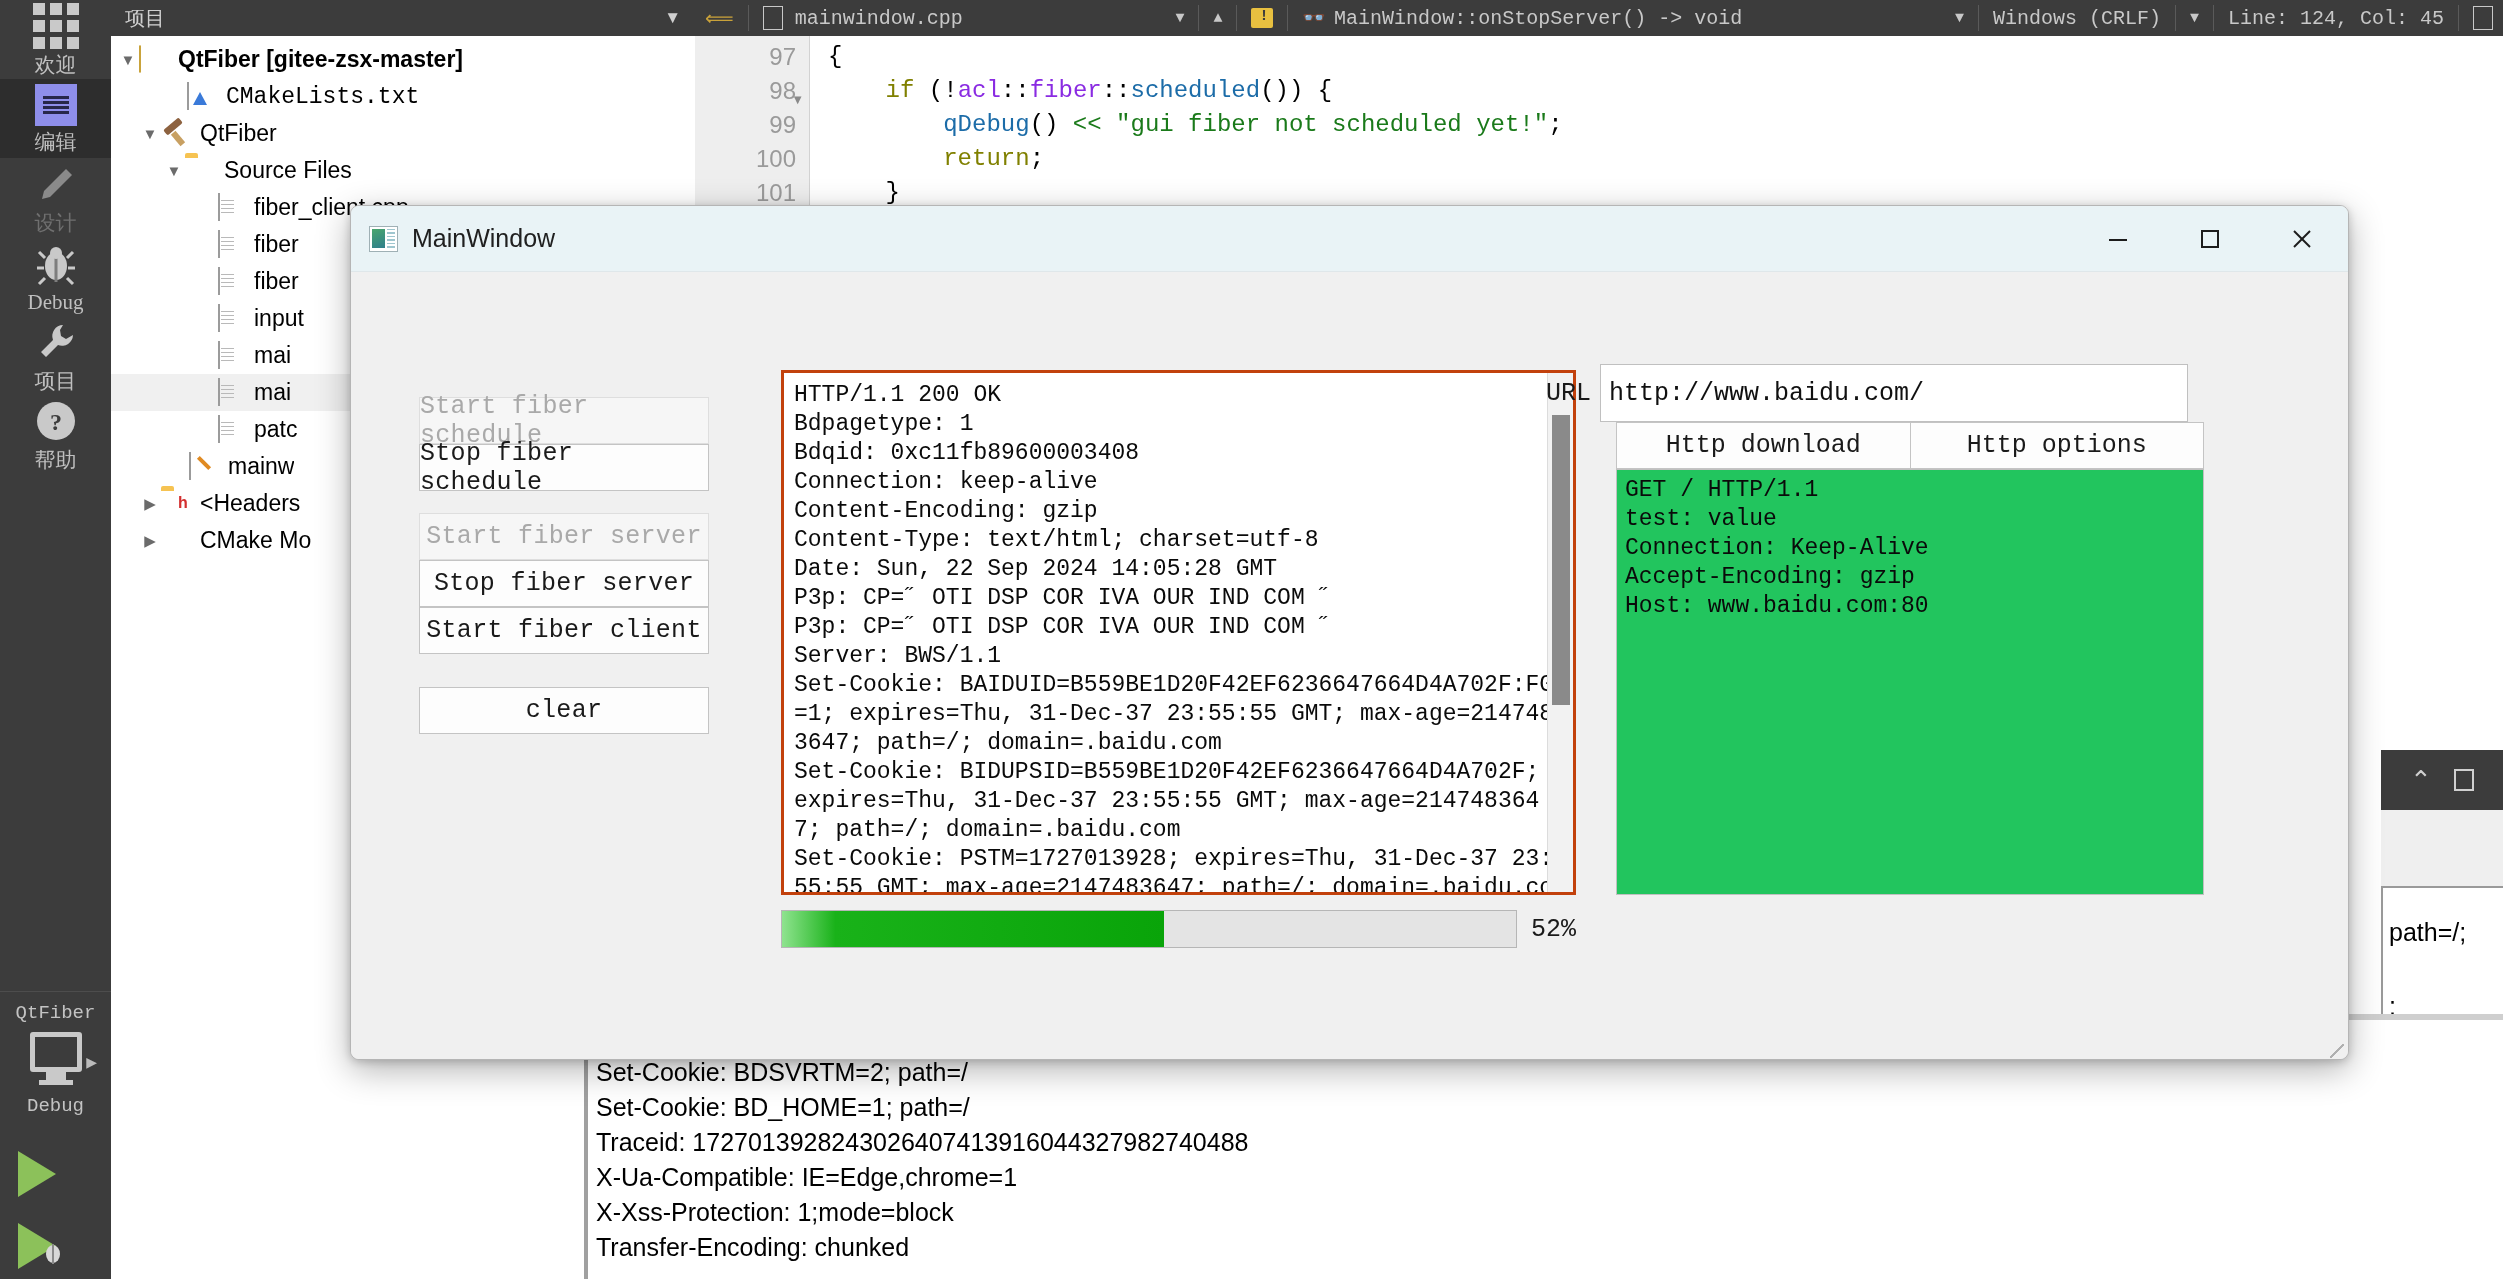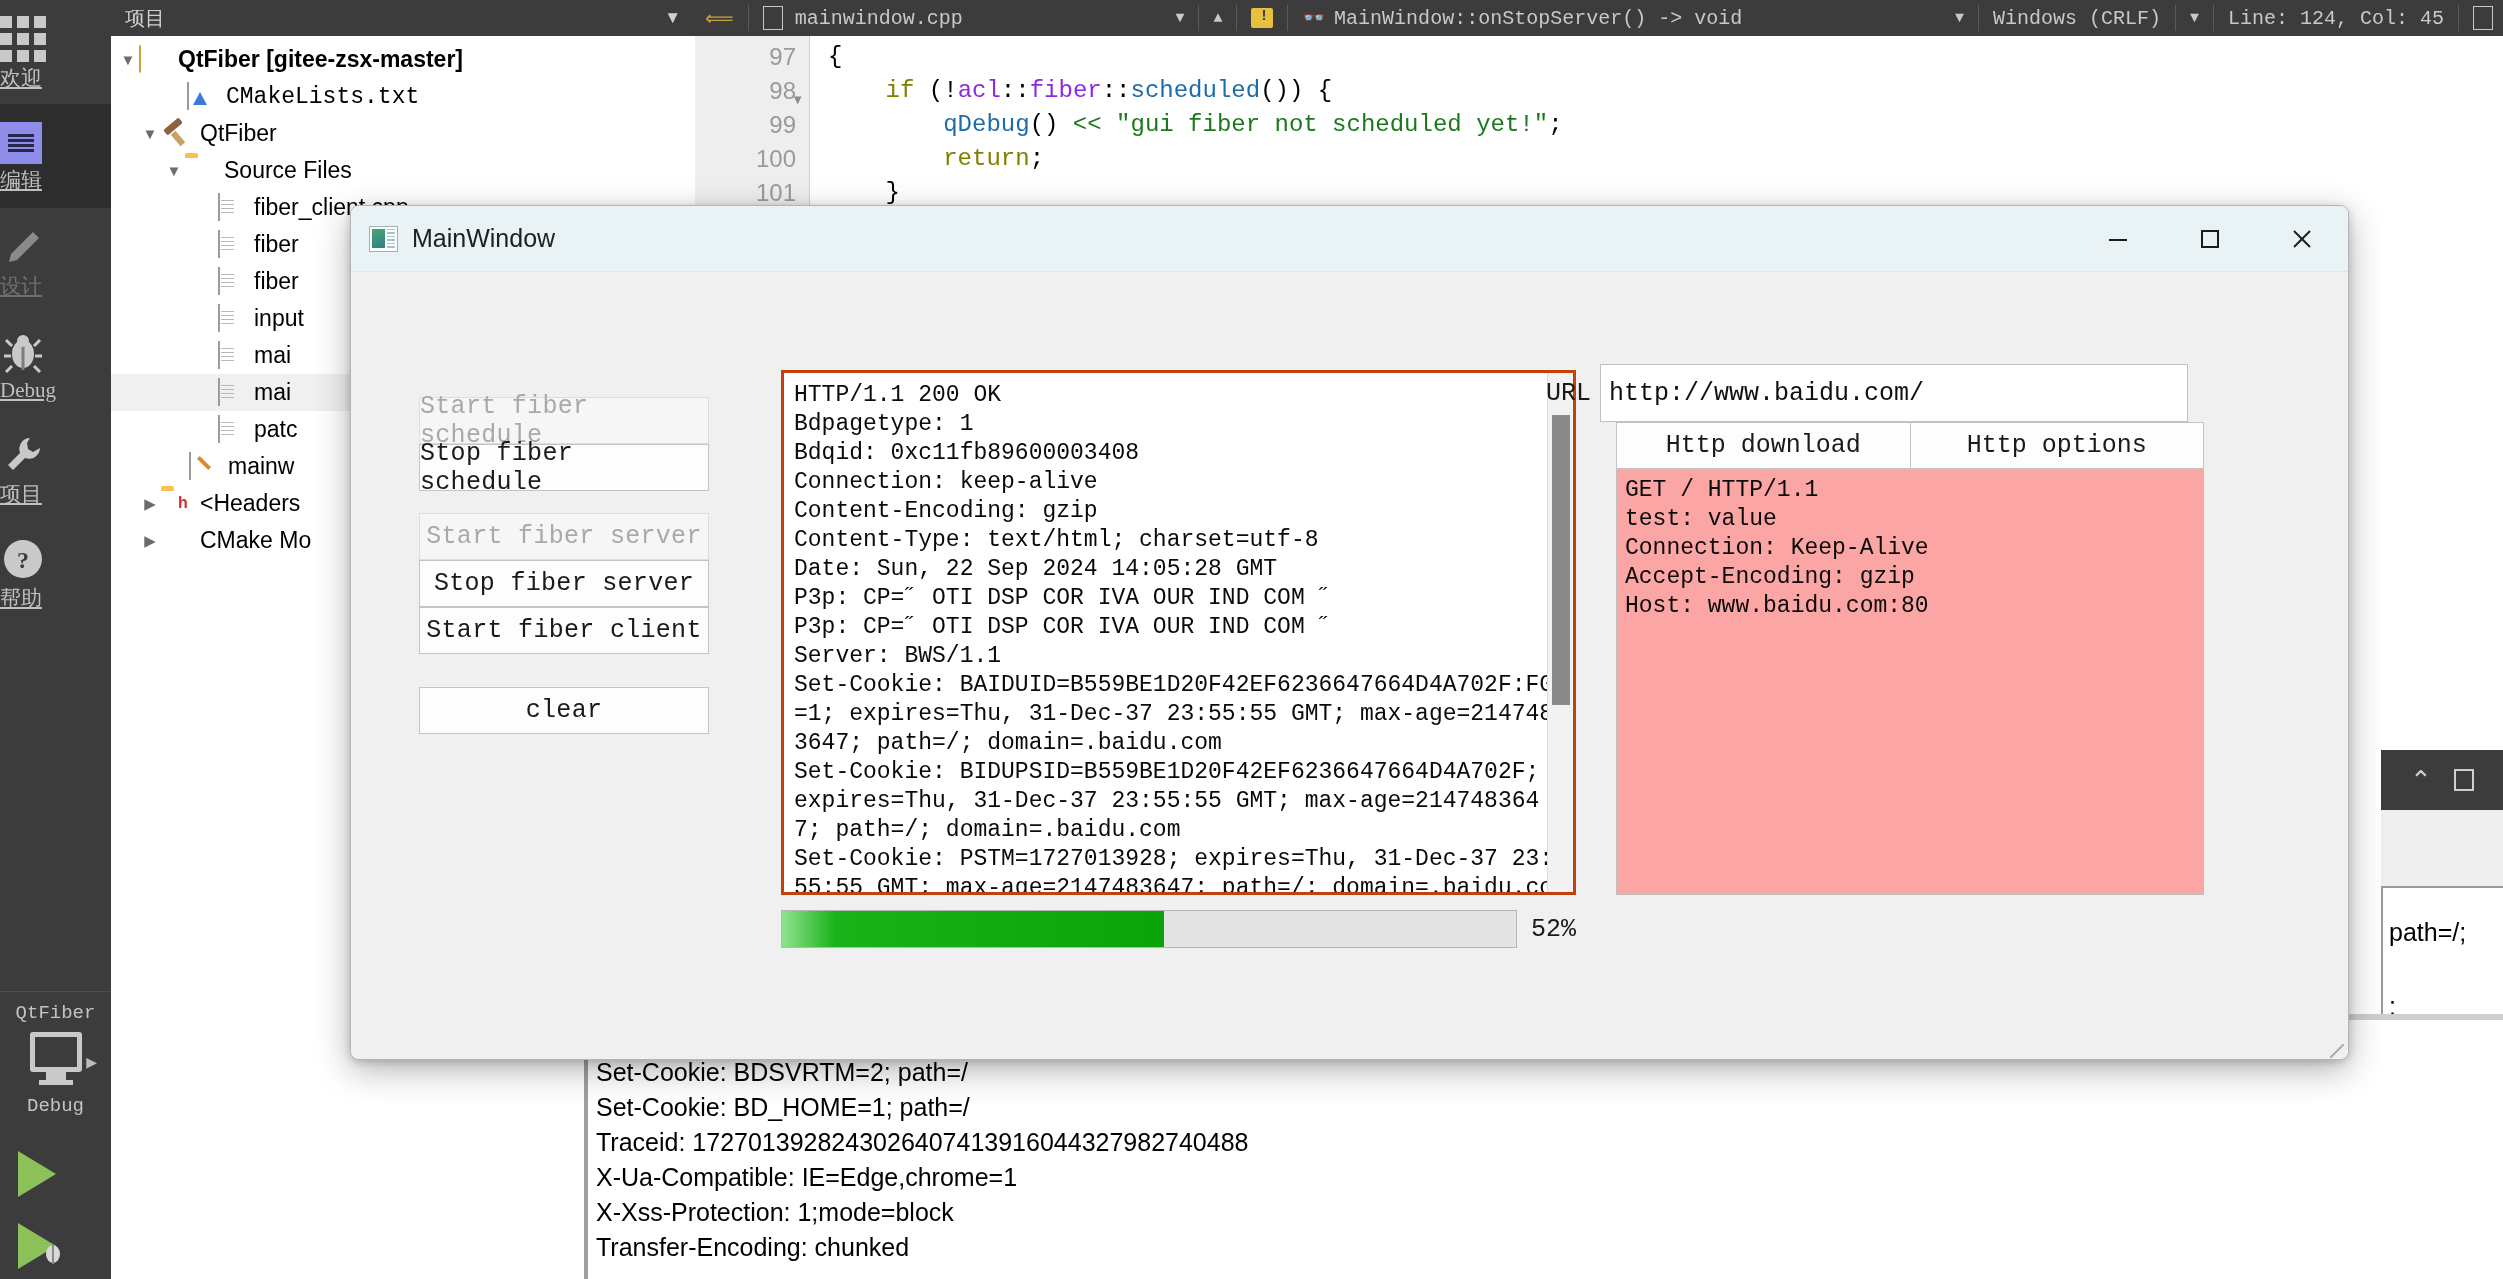--- a/index.html
+++ b/index.html
@@ -17,28 +17,27 @@
     background: #ffffff;
   }
 
   
   #activitybar {
     position: absolute; left: 0; top: 0; width: 111px; height: 1279px;
     background: #3c3c3c;
   }
   .act-item {
     position: relative;
-    width: 111px; height: 104px;
+    width: 111px; height: 79px;
     display: flex; flex-direction: column;
-    align-items: flex-start; justify-content: center;
+    align-items: center; justify-content: center;
     color: #bfbfbf;
     font-family: "Liberation Serif", serif;
     font-size: 21px;
     gap: 6px;
-    text-decoration: underline;
   }
   .act-item.active { background: #2d2d2d; }
   .act-item.dim { color: #6f6f6f; }
   .act-ico { width: 46px; height: 46px; display:block; }
   .act-label { line-height: 1; }
 
   .grid9 { display:grid; grid-template-columns: repeat(3,12px); grid-template-rows: repeat(3,12px); gap:5px;}
   .grid9 i { background:#c9c9c9; display:block; }
 
   .edit-ico {
@@ -303,21 +302,21 @@
     position:absolute; left:1265px; top:150px; width:588px; height:47px; display:flex;
   }
   #httpbtns .qbtn2{
     flex:1; background:#fdfdfd; border:1px solid #c4c4c4;
     font-family:"Liberation Mono", monospace; font-size:25px; color:#1a1a1a;
     display:flex; align-items:center; justify-content:center;
   }
   #httpbtns .qbtn2 + .qbtn2 { border-left:none; }
   #reqbox{
     position:absolute; left:1265px; top:197px; width:588px; height:426px;
-    background:#fca5a5; border:1px solid #c0c0c0;
+    background:#22c55e; border:1px solid #c0c0c0;
   }
   #req-text{
     font-family:"Liberation Mono", monospace; font-size:23px; color:#0a0a0a;
     line-height:29px; padding:6px 0 0 8px; white-space:pre;
   }
   #dlg-resize{
     position:absolute; right:4px; bottom:3px; width:14px;height:14px;
     background:
       linear-gradient(135deg, transparent 45%, #b0b0b0 45%, #b0b0b0 55%, transparent 55%);
   }

